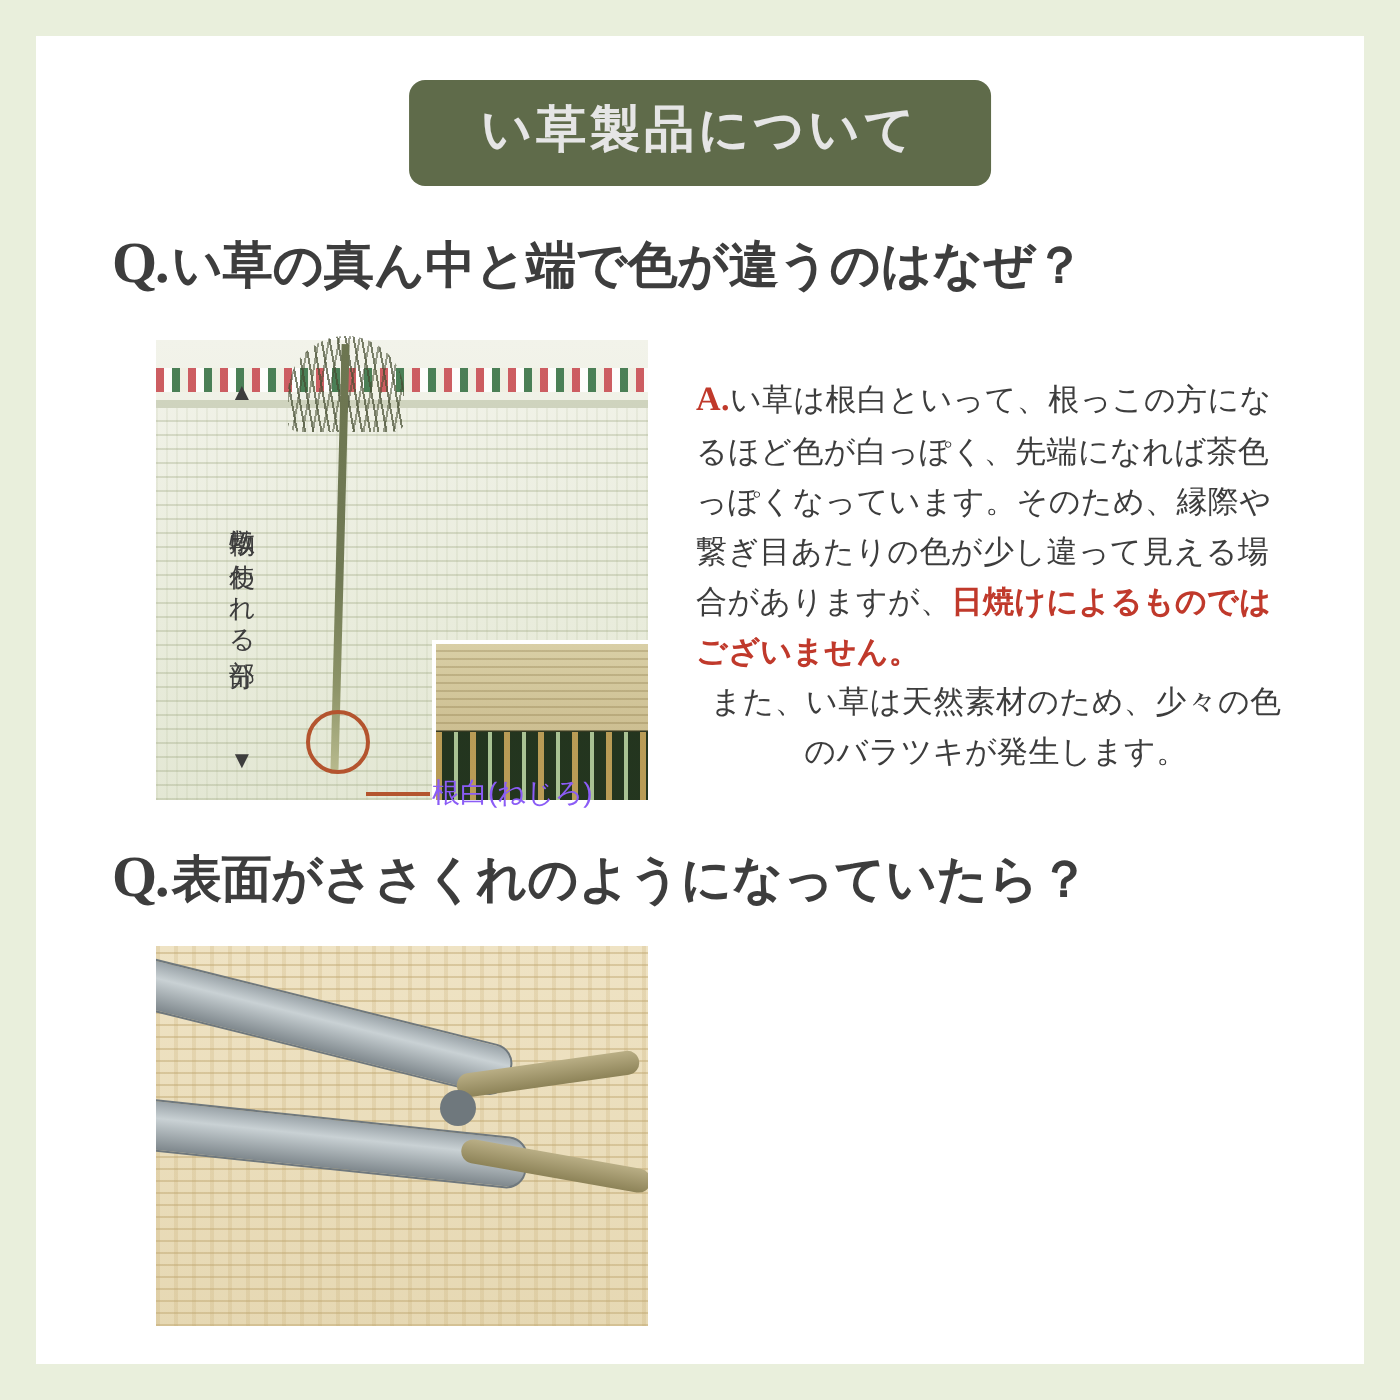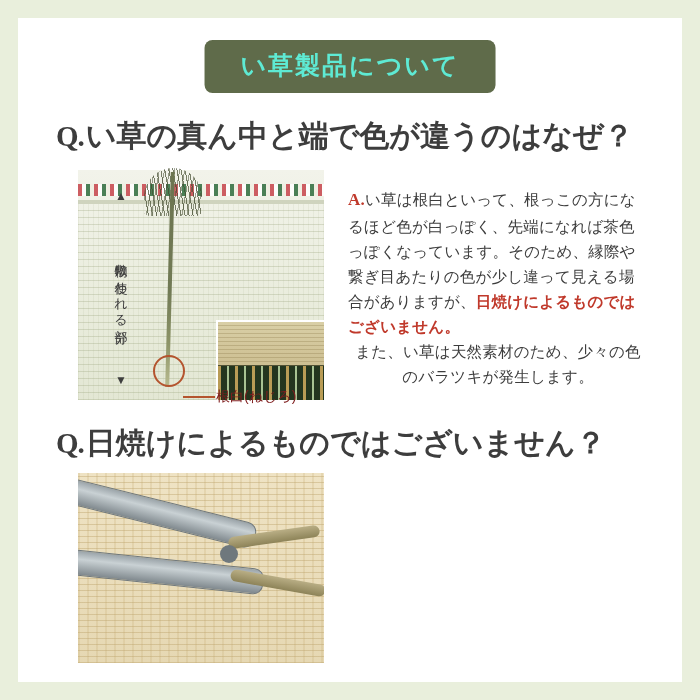--- a/index.html
+++ b/index.html
@@ -28,21 +28,21 @@
     box-sizing: border-box;
     padding: 0 38px;
   }
   
   .title-pill {
     position: absolute;
     left: 50%;
     transform: translateX(-50%);
     top: 22px;
     background: #5f6b4a;
-    color: #5eead4;
+    color: #e5e5e5;
     font-size: 25px;
     font-weight: bold;
     letter-spacing: 2px;
     padding: 13px 36px 15px 36px;
     border-radius: 8px;
     white-space: nowrap;
     line-height: 1;
   }
   
   .qhead {
@@ -53,21 +53,21 @@
     white-space: nowrap;
   }
   .qhead .q-mark {
     font-size: 29px;
     font-family: "Liberation Serif", serif;
     font-weight: bold;
     margin-right: 2px;
     letter-spacing: -1px;
   }
   .qhead .q-text {
-    font-size: 30px;
+    font-size: 25px;
     letter-spacing: 0px;
   }
   #qhead1 {
     position: absolute;
     left: 38px;
     top: 98px;
   }
   #qhead2 {
     position: absolute;
     left: 38px;
@@ -173,21 +173,21 @@
     top: 378px;
     width: 32px;
     height: 2px;
     background: #b4542e;
   }
   .marker-label {
     position: absolute;
     left: 198px;
     top: 370px;
     font-size: 14px;
-    color: #7f1d1d;
+    color: #8b5cf6;
     white-space: nowrap;
   }
   
   .vlabel {
     position: absolute;
     left: 92px;
     top: 172px;
     width: 22px;
     height: 196px;
     display: flex;
@@ -338,21 +338,21 @@
       <p style="margin:0;">
         <span class="a-mark">A.</span><span>い草は根白といって、根っこの方になるほど色が白っぽく、先端になれば茶色っぽくなっています。そのため、縁際や繋ぎ目あたりの色が少し違って見える場合がありますが、</span><span class="hl">日焼けによるものではございません。</span>
       </p>
       <p style="margin:0;text-align:center;">
         <span>また、い草は天然素材のため、少々の色のバラツキが発生します。</span>
       </p>
     </div>
 
     <div class="qhead" id="qhead2">
       <span class="q-mark">Q.</span>
-      <span class="q-text">日焼けによるものではございません？</span>
+      <span class="q-text">表面がささくれのようになっていたら？</span>
     </div>
 
     <div id="sec2-image">
       <div class="scissor blade1"></div>
       <div class="scissor blade2"></div>
       <div class="handle1"></div>
       <div class="handle2"></div>
       <div class="pivot"></div>
     </div>
 

